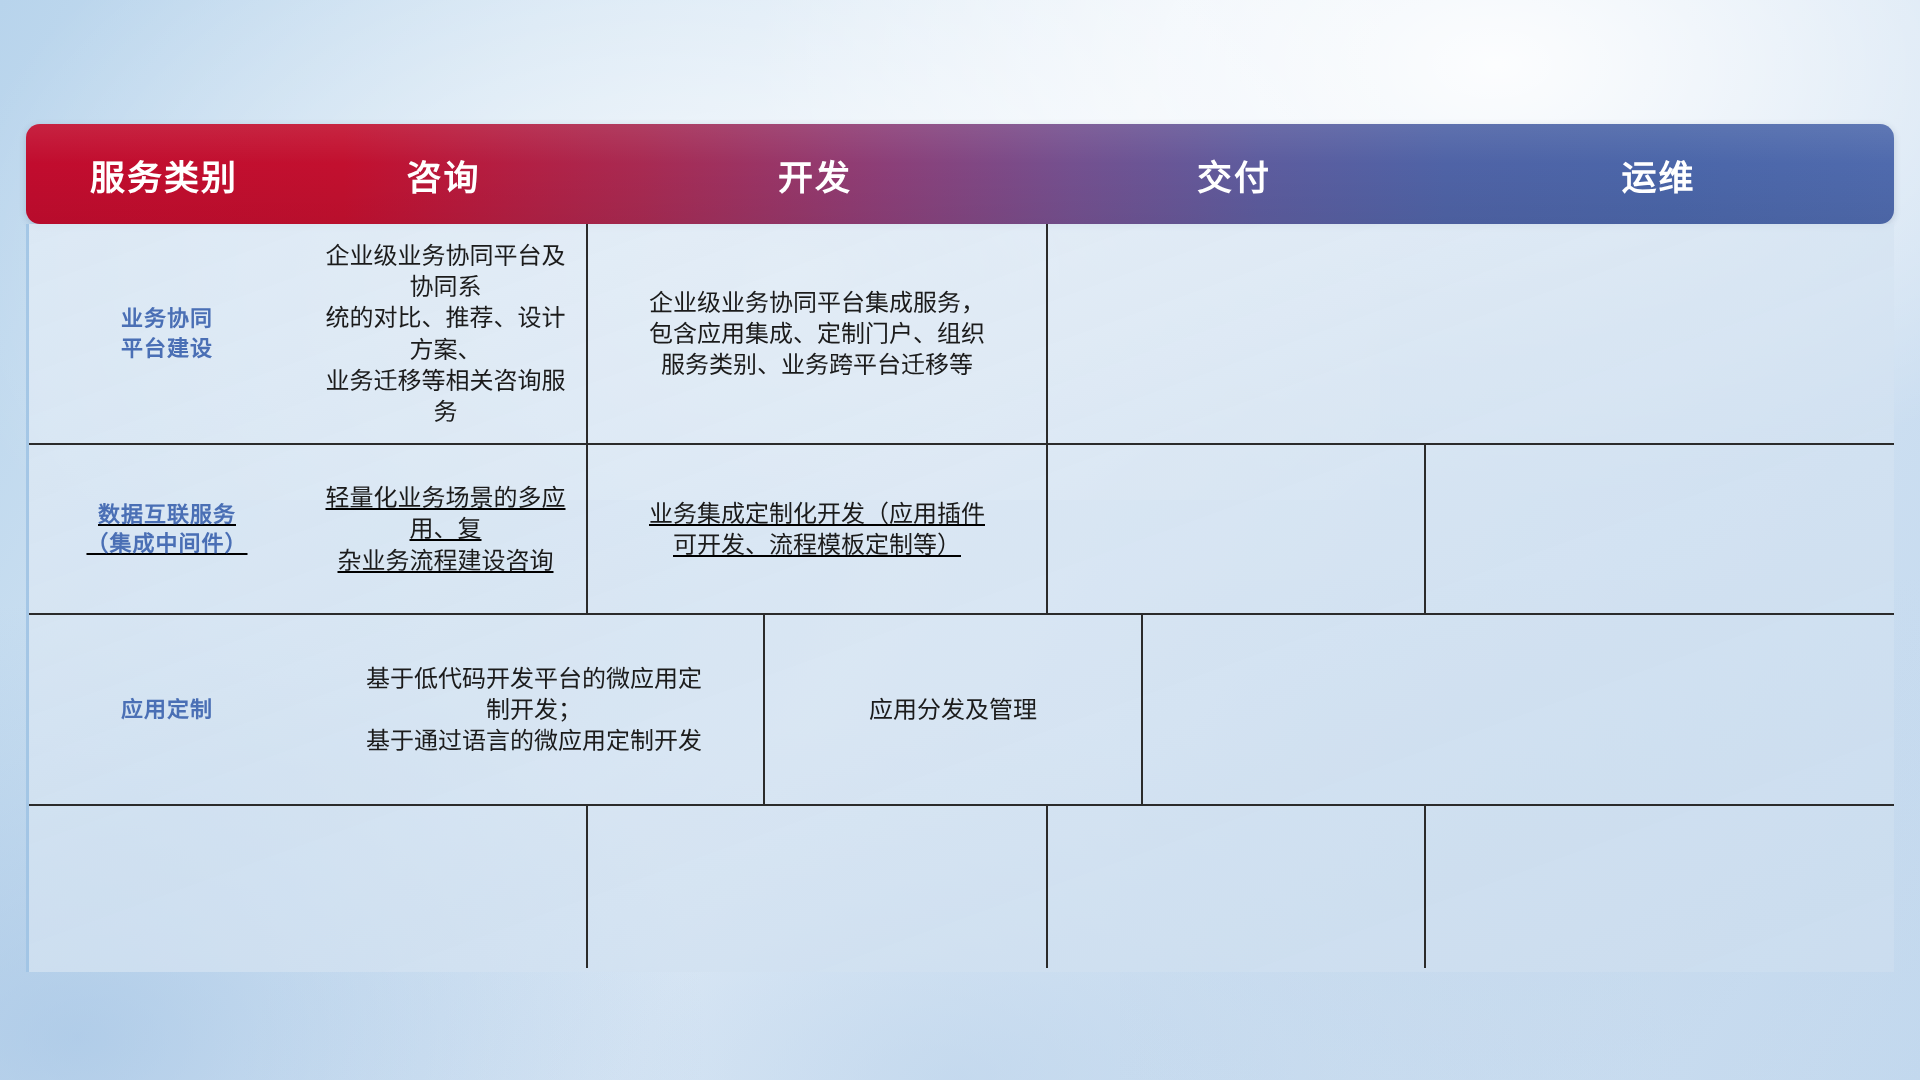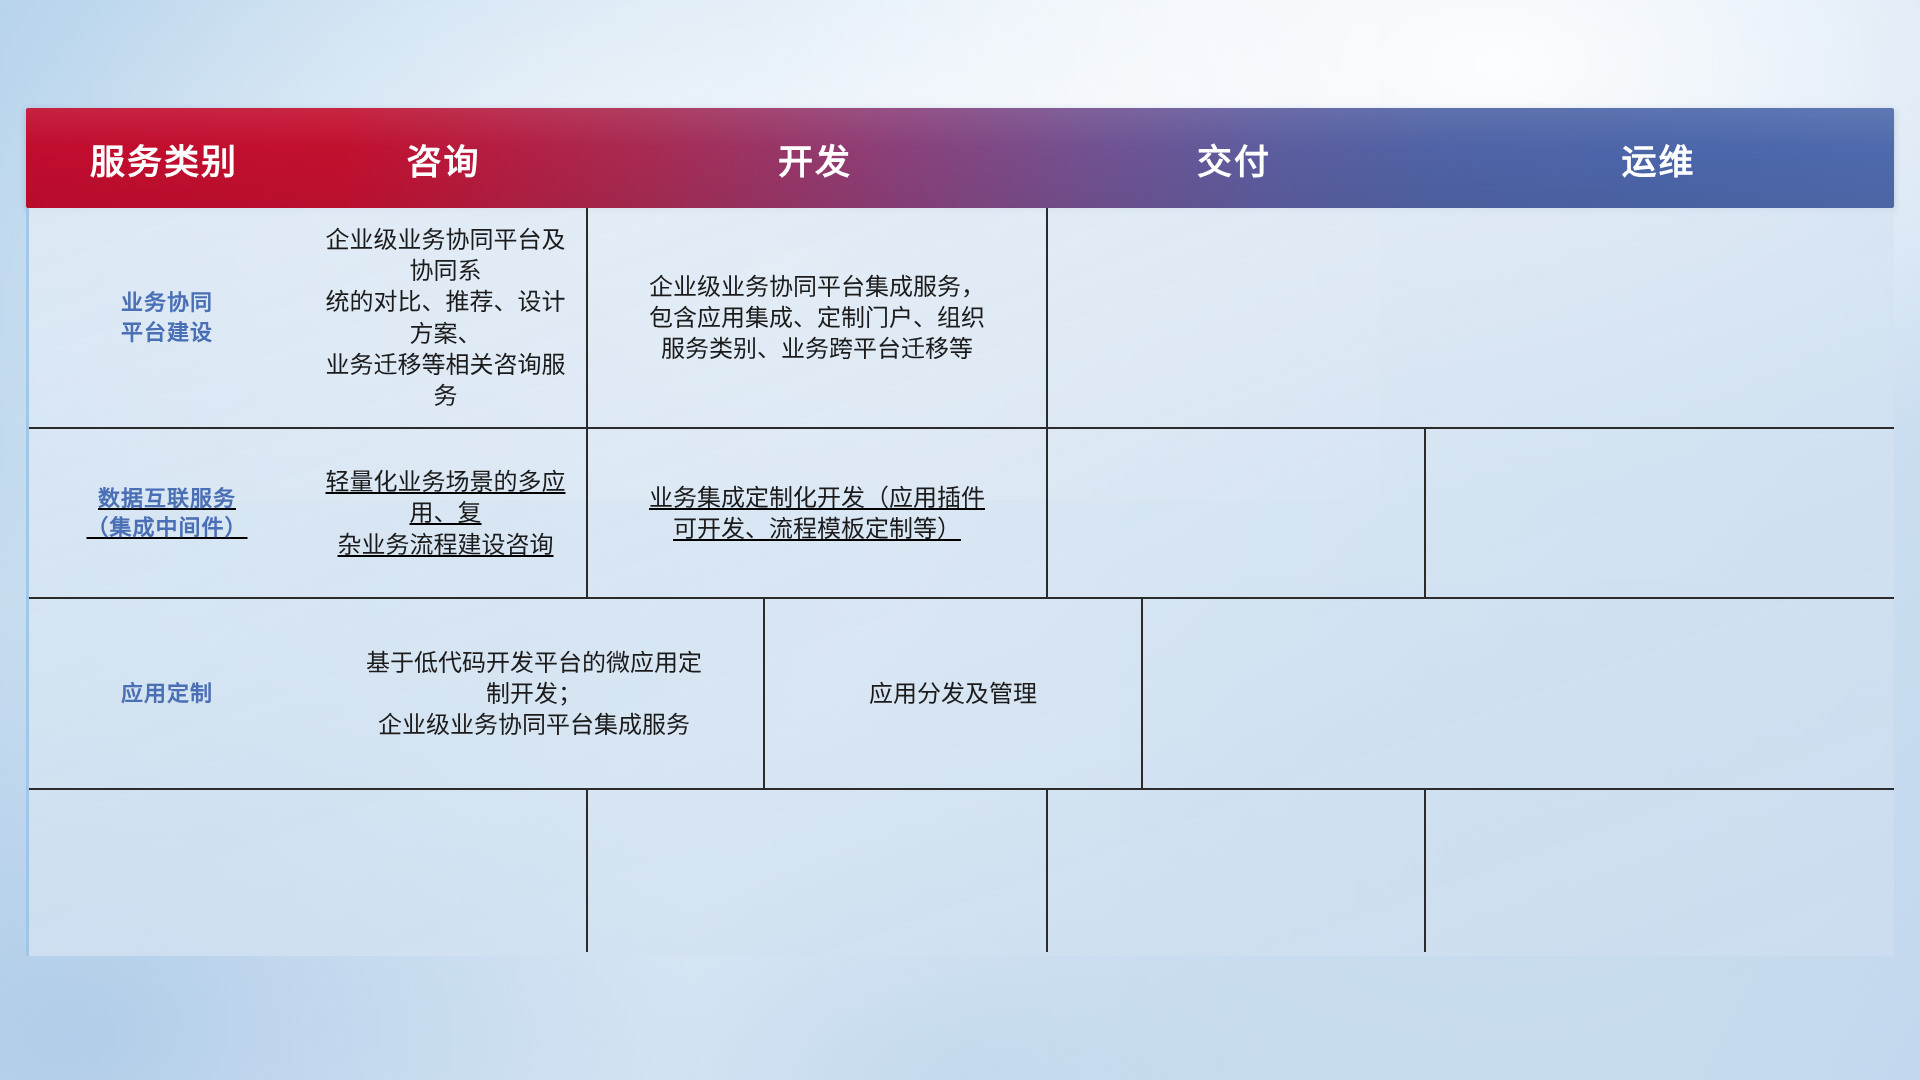--- a/index.html
+++ b/index.html
@@ -48,35 +48,36 @@
     left: 26px;
     top: 108px;
     width: 1868px;
     height: 848px;
   }
 
   
   .thead {
     position: relative;
     height: 100px;
-    border-radius: 2px;
+    border-radius: 14px;
     background: linear-gradient(90deg,
         #c10c2e 0%,
         #c2102f 17%,
         #a82a52 33%,
         #8c3f78 46%,
         #74508f 56%,
         #5d5c9e 66%,
         #4f63a6 76%,
         #4b66a9 88%,
         #4f6aad 100%);
     display: flex;
     align-items: center;
     box-shadow: 0 2px 7px rgba(50,70,110,0.20);
     overflow: hidden;
+    margin-top: 16px;
   }
   .thead::after{
     content:"";
     position:absolute; inset:0;
     background: linear-gradient(180deg, rgba(255,255,255,0.09) 0%, rgba(255,255,255,0.0) 40%, rgba(0,0,0,0.05) 100%);
     pointer-events:none;
   }
   .th {
     color: #ffffff;
     font-size: 35px;
@@ -183,21 +184,21 @@
         <div class="td c3 vrule">业务集成定制化开发（应用插件
 可开发、流程模板定制等）</div>
         <div class="td c4 vrule"></div>
         <div class="td c5"></div>
       </div>
 
       <div class="trow r3">
         <div class="td rowlabel c1">应用定制</div>
         <div class="td c3 vrule">基于低代码开发平台的微应用定
 制开发；
-企业级业务协同平台集成服务</div>
+基于通过语言的微应用定制开发</div>
         <div class="td c4 vrule">应用分发及管理</div>
         <div class="td c5"></div>
       </div>
 
       <div class="trow rspacer">
         <div class="spacer-blank c1"></div>
         <div class="spacer-rule c2"></div>
         <div class="spacer-rule c3"></div>
         <div class="spacer-rule c4"></div>
         <div class="spacer-blank c5"></div>

